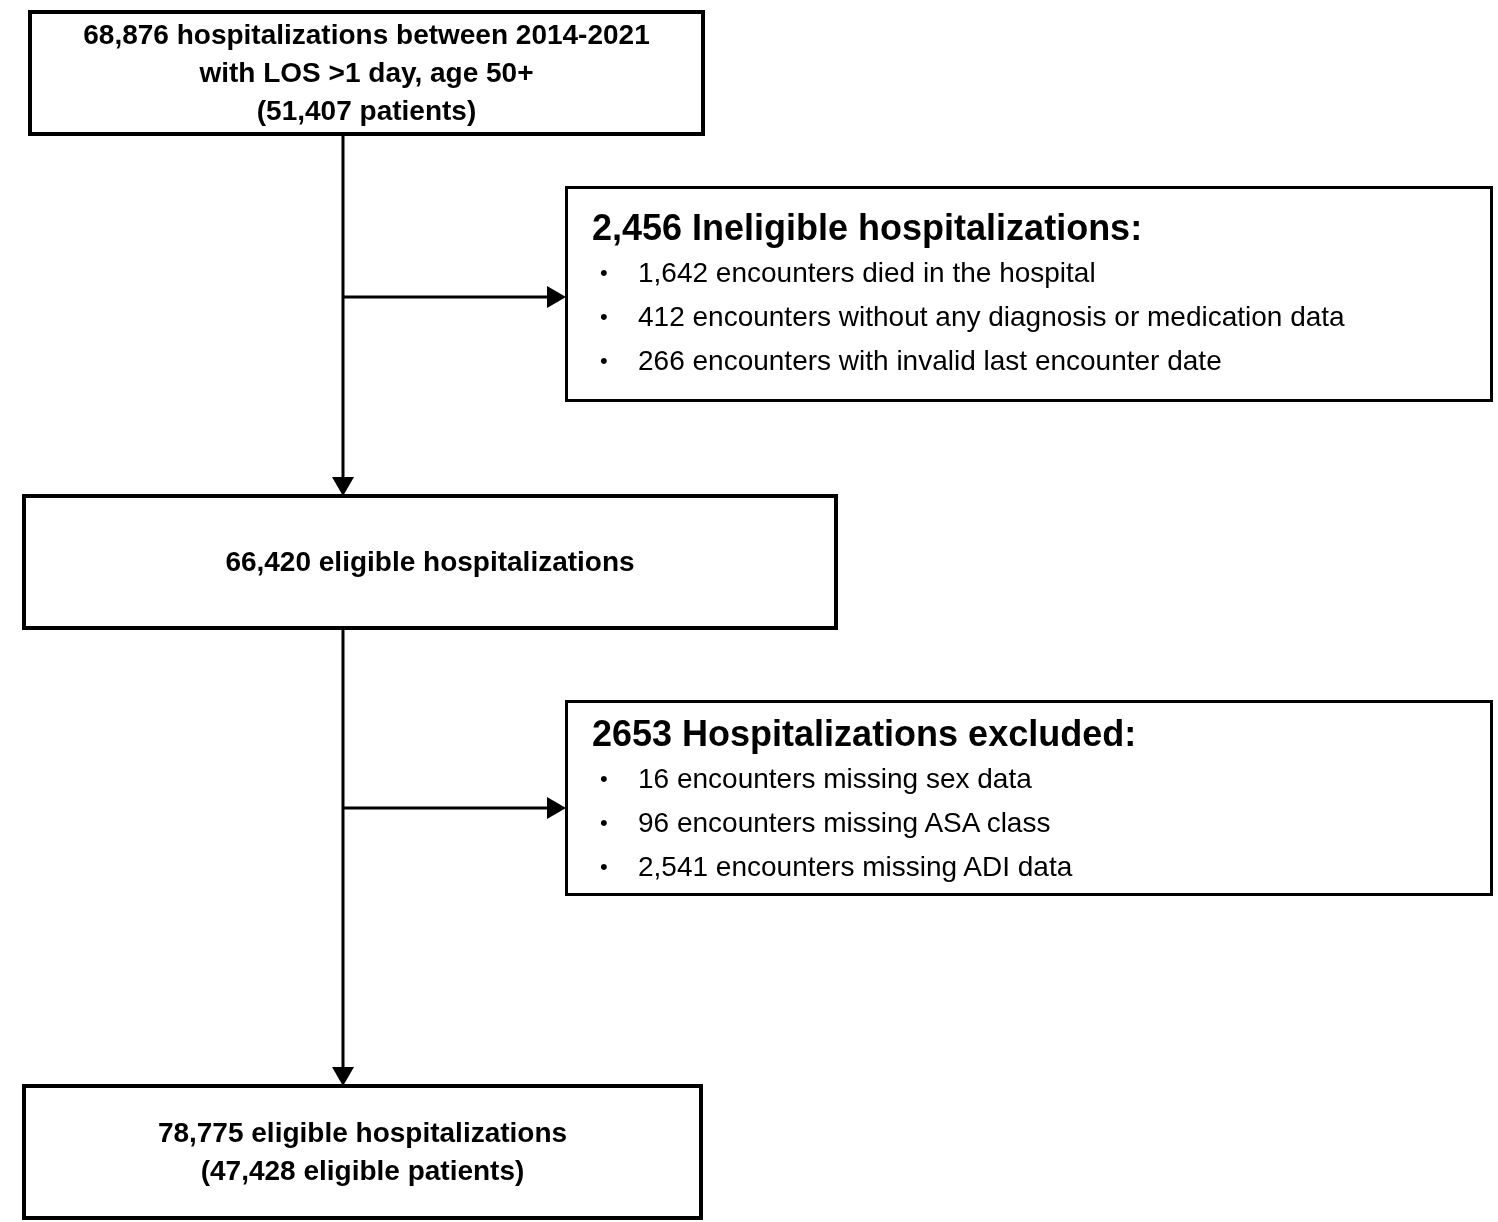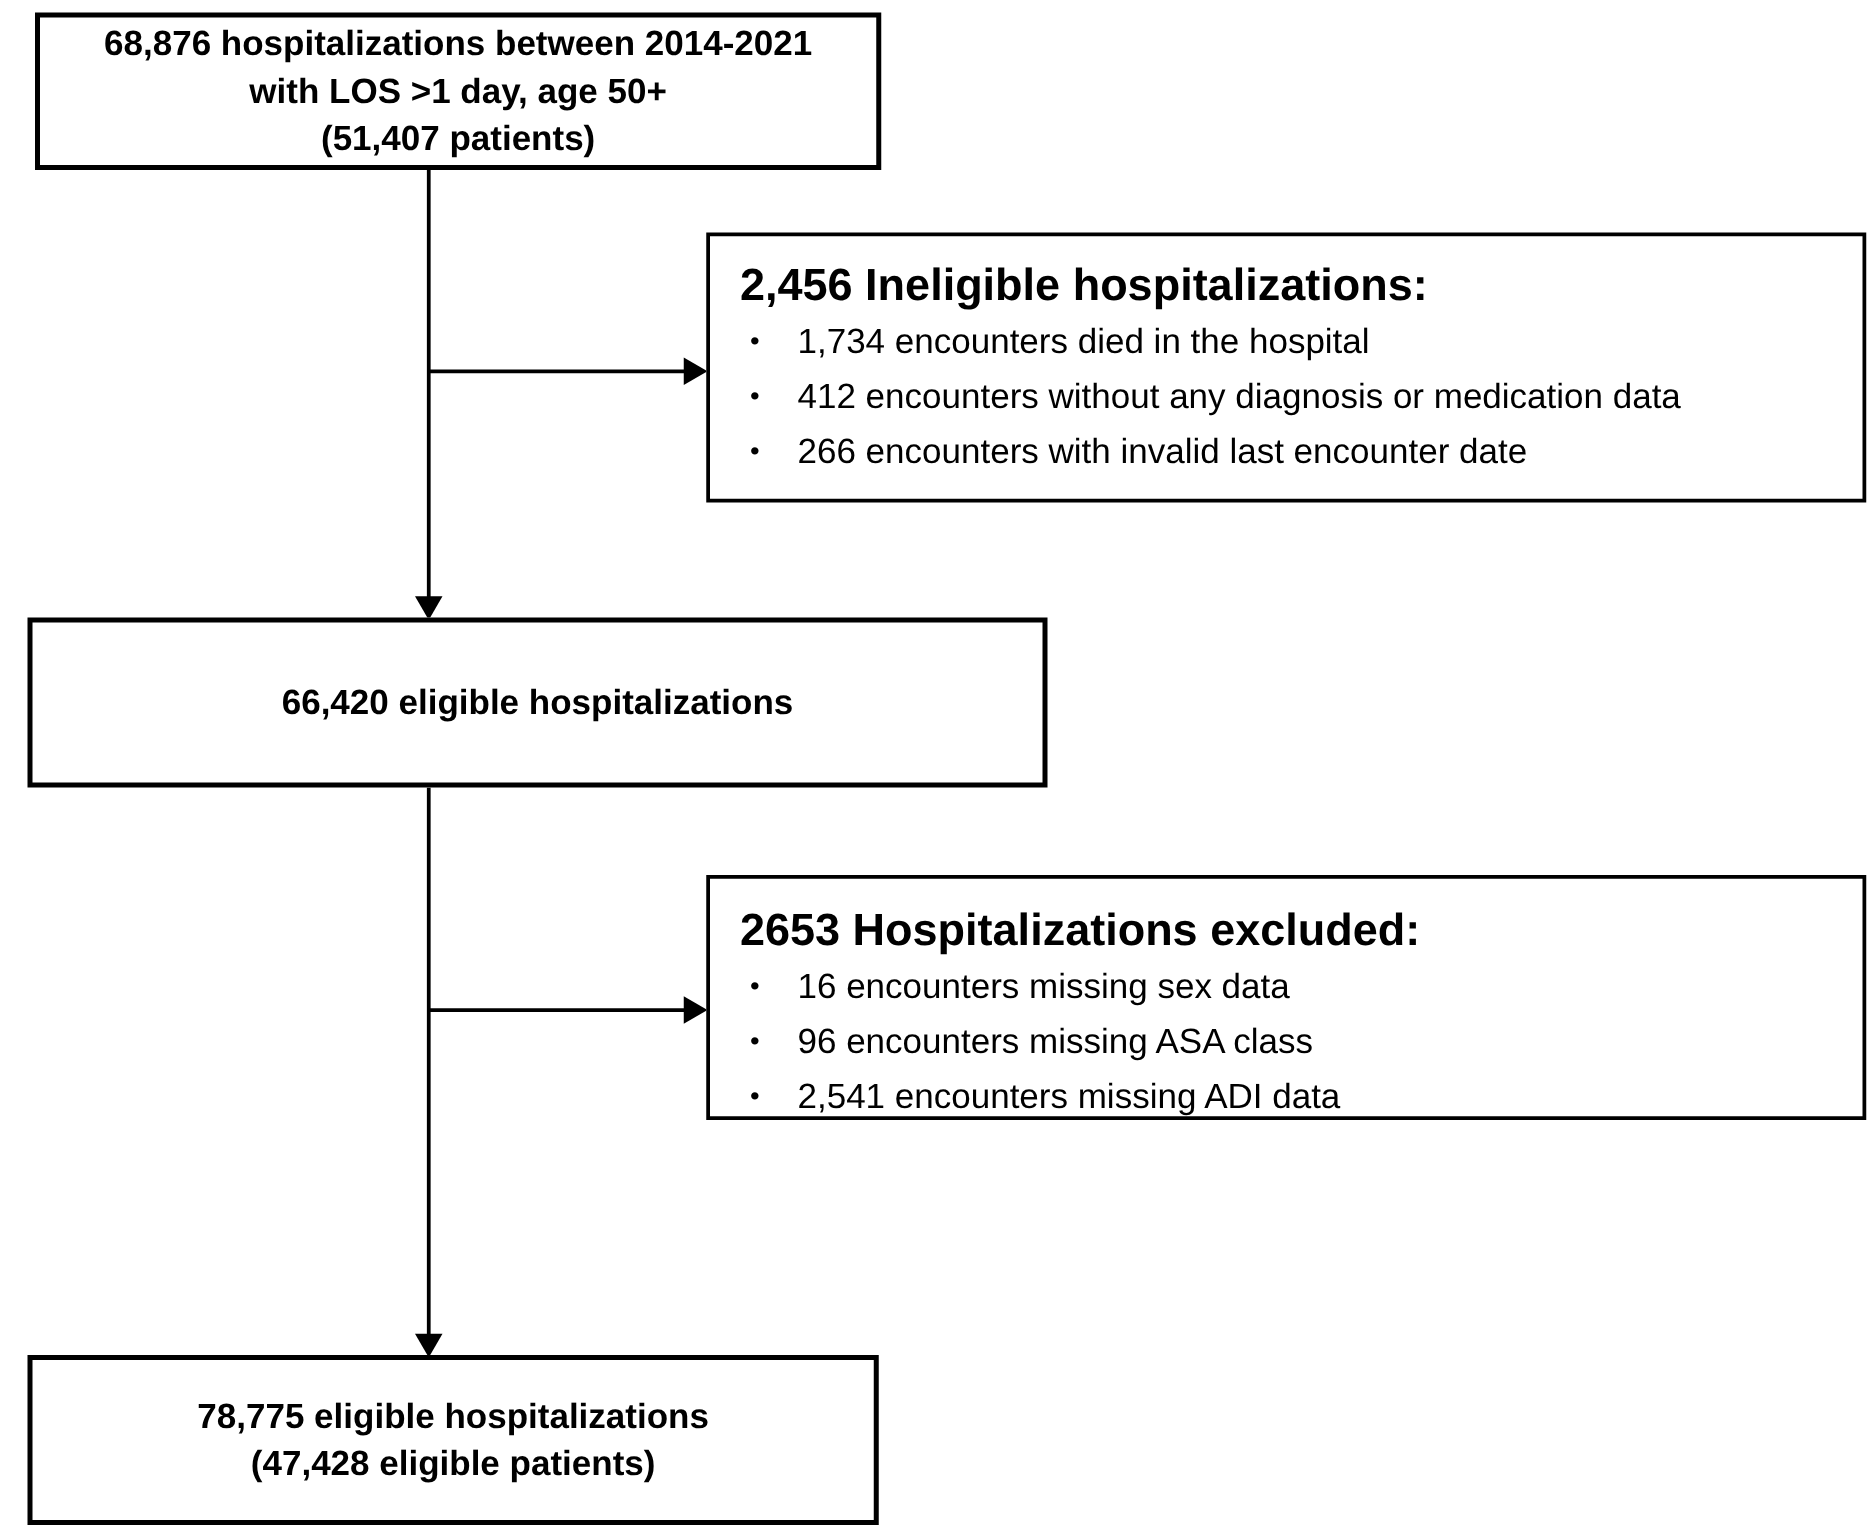--- a/index.html
+++ b/index.html
@@ -89,37 +89,37 @@
   <div class="box summary" style="left:8px; top:10px; width:677px; height:126px;">
     <div>68,876 hospitalizations between 2014-2021</div>
     <div>with LOS &gt;1 day, age 50+</div>
     <div>(51,407 patients)</div>
   </div>
 
   <div class="box detail" style="left:565px; top:186px; width:928px; height:216px;">
     <div class="detail-title">2,456 Ineligible hospitalizations:</div>
     <div class="bullet-row">
       <span class="bullet-marker">•</span>
-      <span class="bullet-text">1,734 encounters died in the hospital</span>
+      <span class="bullet-text">1,642 encounters died in the hospital</span>
     </div>
     <div class="bullet-row">
       <span class="bullet-marker">•</span>
       <span class="bullet-text">412 encounters without any diagnosis or medication data</span>
     </div>
     <div class="bullet-row">
       <span class="bullet-marker">•</span>
       <span class="bullet-text">266 encounters with invalid last encounter date</span>
     </div>
   </div>
 
   <div class="box summary" style="left:2px; top:494px; width:816px; height:136px;">
     <div>66,420 eligible hospitalizations</div>
   </div>
 
-  <div class="box detail" style="left:565px; top:700px; width:928px; height:196px; padding-top:18px;">
+  <div class="box detail" style="left:565px; top:700px; width:928px; height:196px; padding-top:8px;">
     <div class="detail-title">2653 Hospitalizations excluded:</div>
     <div class="bullet-row">
       <span class="bullet-marker">•</span>
       <span class="bullet-text">16 encounters missing sex data</span>
     </div>
     <div class="bullet-row">
       <span class="bullet-marker">•</span>
       <span class="bullet-text">96 encounters missing ASA class</span>
     </div>
     <div class="bullet-row">

